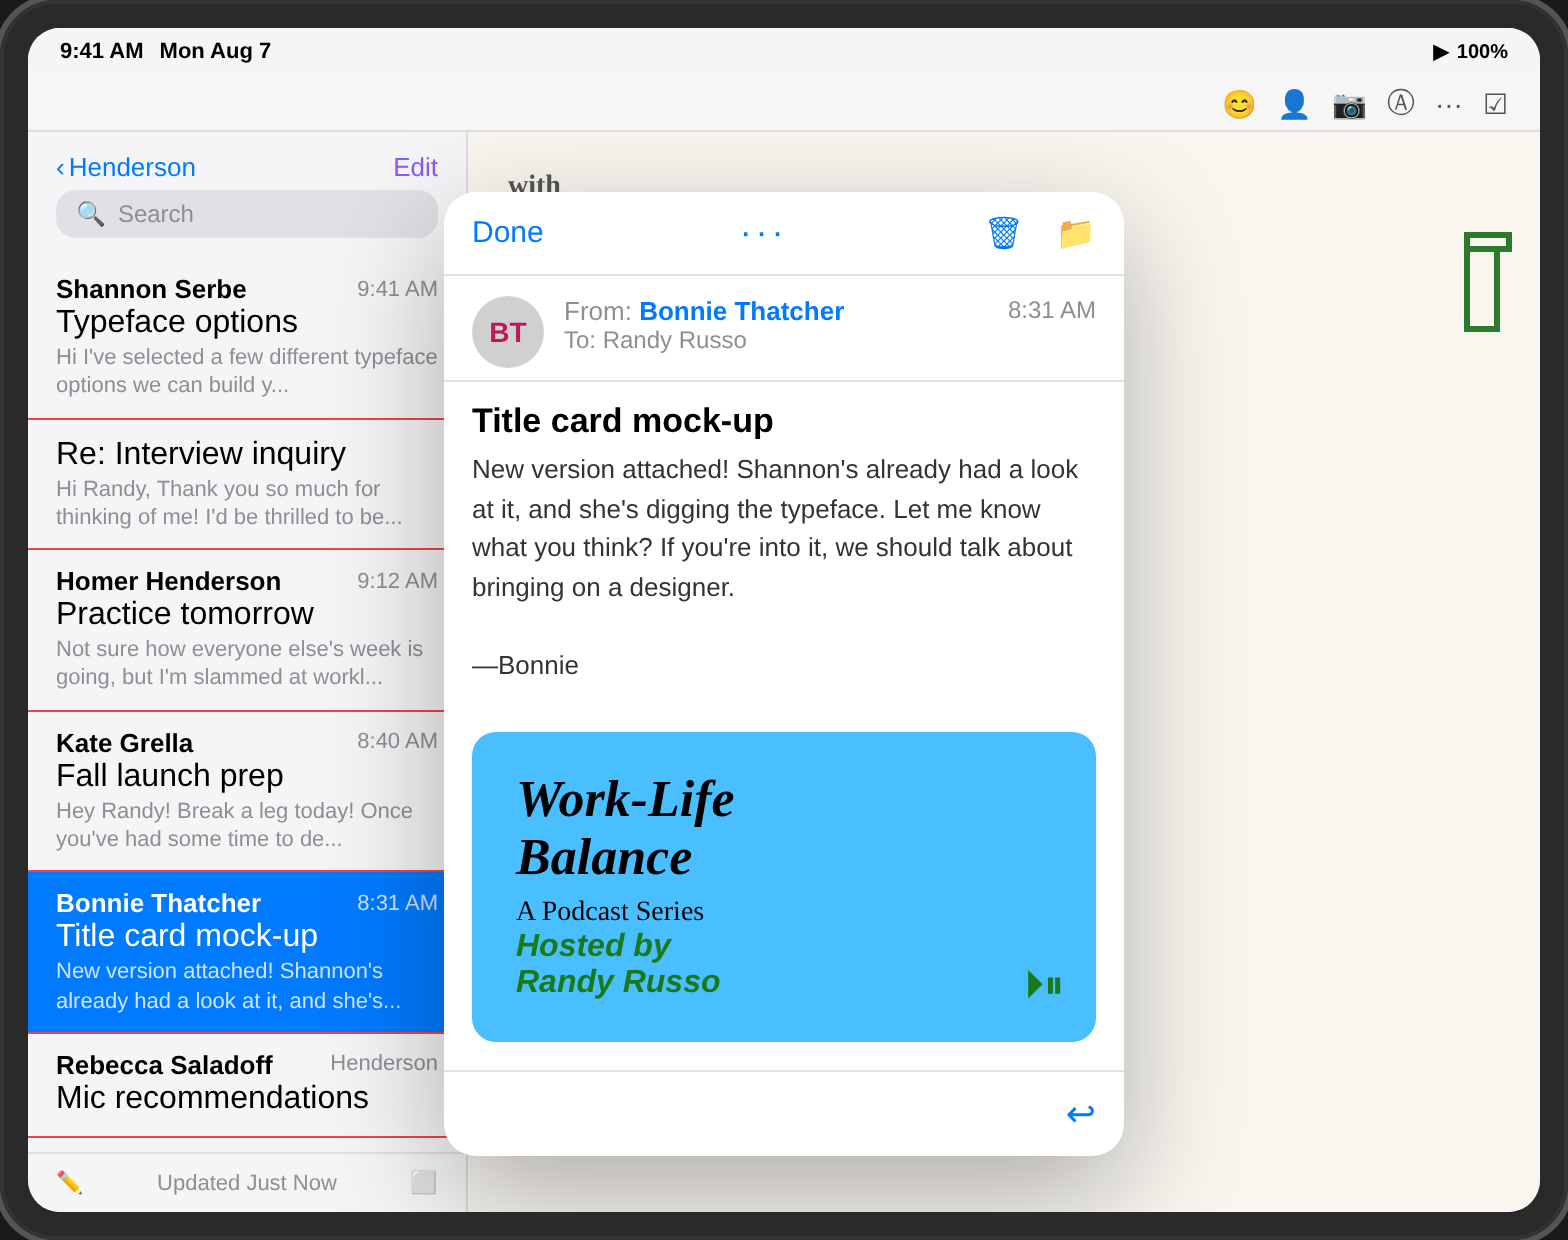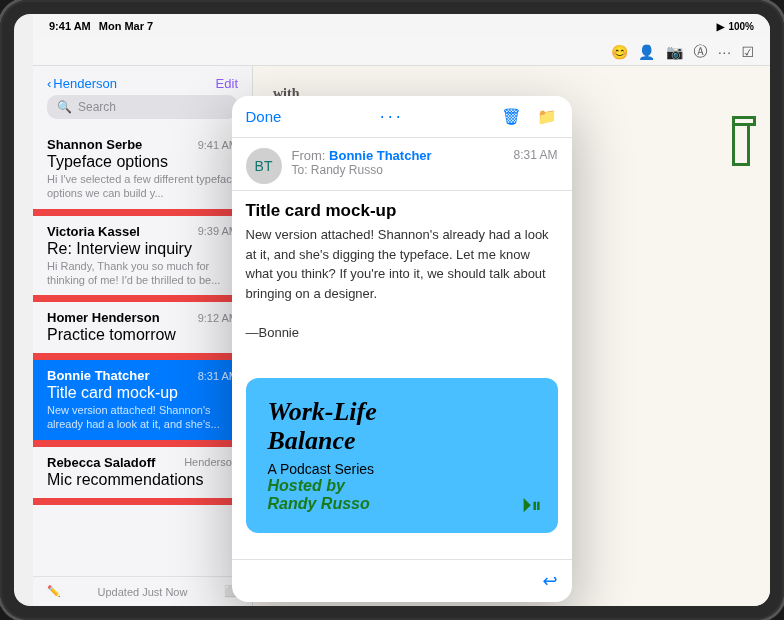--- a/index.html
+++ b/index.html
@@ -25,21 +25,20 @@
     }
 
     .ipad-screen {
       position: absolute;
       top: 14px; left: 14px; right: 14px; bottom: 14px;
       border-radius: 16px;
       overflow: hidden;
       display: flex;
       flex-direction: column;
       background: #f0f0f0;
-      padding-left: 19px;
     }
 
     
     .status-bar {
       height: 24px;
       background: #f5f5f5;
       display: flex;
       align-items: center;
       justify-content: space-between;
       padding: 0 16px;
@@ -107,21 +106,21 @@
       margin-bottom: 4px;
     }
     .search-bar span { font-size: 12px; color: #8e8e93; }
 
     .mail-list {
       flex: 1;
       overflow-y: auto;
     }
     .mail-item {
       padding: 8px 14px;
-      border-bottom: 7px solid #ef4444;
+      border-bottom: 1px solid #ef4444;
       cursor: pointer;
       position: relative;
     }
     .mail-item.selected {
       background: #007AFF;
     }
     .mail-item.selected .sender { color: #fff; }
     .mail-item.selected .subject { color: #fff; }
     .mail-item.selected .preview { color: rgba(255,255,255,0.8); }
     .mail-item.selected .time { color: rgba(255,255,255,0.8); }
@@ -196,52 +195,52 @@
     }
     .avatar-circle {
       width: 36px; height: 36px;
       background: #d0d0d0;
       border-radius: 50%;
       flex-shrink: 0;
       display: flex;
       align-items: center;
       justify-content: center;
       font-size: 14px;
-      font-weight: 400;
-      color: #0f766e;
+      font-weight: 700;
+      color: #be185d;
     }
     .from-details { flex: 1; }
     .from-line { font-size: 13px; color: #8e8e93; }
     .from-line strong { color: #007AFF; font-weight: 600; }
     .to-line { font-size: 12px; color: #8e8e93; }
     .email-time { font-size: 12px; color: #8e8e93; }
 
     .email-subject { font-size: 17px; font-weight: 700; color: #000; padding: 10px 14px 4px; }
     .email-body { padding: 0 14px 10px; font-size: 13px; color: #333; line-height: 1.5; }
 
     .podcast-card {
-      margin: 26px 14px;
+      margin: 14px 14px;
       background: #4ABFFF;
       border-radius: 12px;
       padding: 20px 22px;
       min-height: 130px;
       display: flex;
       flex-direction: column;
       justify-content: space-between;
       position: relative;
     }
     .podcast-title {
       font-size: 26px;
       font-weight: 900;
       color: #000;
       line-height: 1.1;
       font-style: italic;
       font-family: Georgia, serif;
     }
-    .podcast-subtitle { font-size: 14px; color: #000; font-weight: 500; margin-top: 6px; }
+    .podcast-subtitle { font-size: 14px; color: #000; font-weight: 500; margin-top: 6px; font-family: Liberation Serif, serif; }
     .podcast-hosted {
       font-size: 16px;
       font-weight: 700;
       color: #1a7a1a;
       font-style: italic;
     }
     .play-icon {
       position: absolute;
       right: 16px;
       bottom: 16px;
@@ -273,21 +272,21 @@
   </style>
 </head>
 <body>
 
 <div class="ipad-frame">
   <div class="ipad-screen">
 
     <div class="status-bar">
       <div class="status-left">
         <span>9:41 AM</span>
-        <span>Mon Mar 7</span>
+        <span>Mon Aug 7</span>
       </div>
       <div class="status-right">
         <span>▶</span>
         <span>100%</span>
       </div>
     </div>
 
     <div class="top-icon-bar">
       <span class="top-icon">😊</span>
       <span class="top-icon">👤</span>
@@ -319,36 +318,41 @@
           <div class="mail-item">
             <div class="mail-item-header">
               <span class="sender">Shannon Serbe</span>
               <span class="time">9:41 AM</span>
             </div>
             <div class="subject">Typeface options</div>
             <div class="preview">Hi I've selected a few different typeface options we can build y...</div>
           </div>
 
           <div class="mail-item">
-            <div class="mail-item-header">
-              <span class="sender">Victoria Kassel</span>
-              <span class="time">9:39 AM</span>
-            </div>
             <div class="subject">Re: Interview inquiry</div>
             <div class="preview">Hi Randy, Thank you so much for thinking of me! I'd be thrilled to be...</div>
           </div>
 
           <div class="mail-item">
             <div class="mail-item-header">
               <span class="sender">Homer Henderson</span>
               <span class="time">9:12 AM</span>
             </div>
             <div class="subject">Practice tomorrow</div>
-          </div>
-
+            <div class="preview">Not sure how everyone else's week is going, but I'm slammed at workl...</div>
+          </div>
+
+          <div class="mail-item">
+            <div class="mail-item-header">
+              <span class="sender">Kate Grella</span>
+              <span class="time">8:40 AM</span>
+            </div>
+            <div class="subject">Fall launch prep</div>
+            <div class="preview">Hey Randy! Break a leg today! Once you've had some time to de...</div>
+          </div>
 
           <div class="mail-item selected">
             <div class="mail-item-header">
               <span class="sender">Bonnie Thatcher</span>
               <span class="time">8:31 AM</span>
             </div>
             <div class="subject">Title card mock-up</div>
             <div class="preview">New version attached! Shannon's already had a look at it, and she's...</div>
           </div>
 

